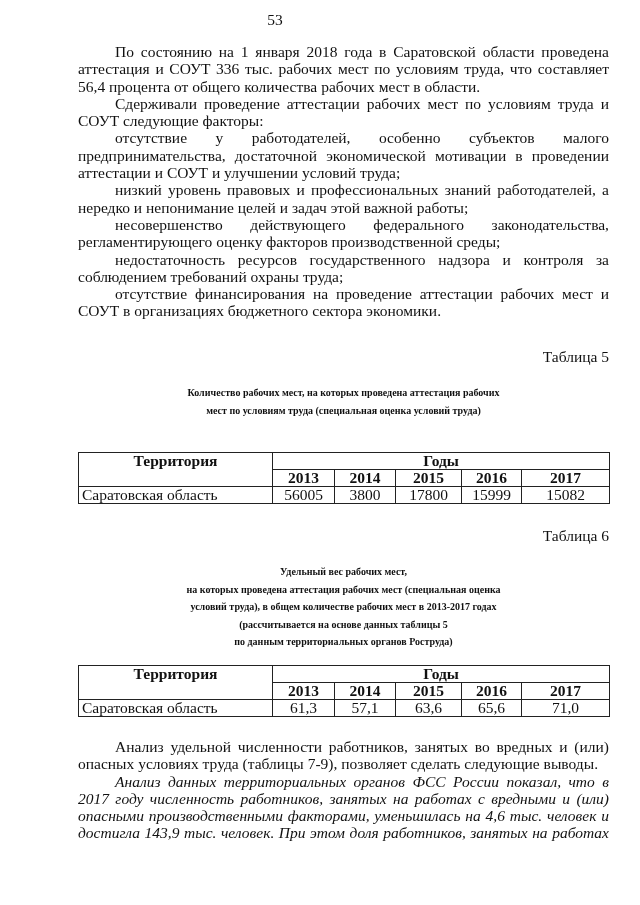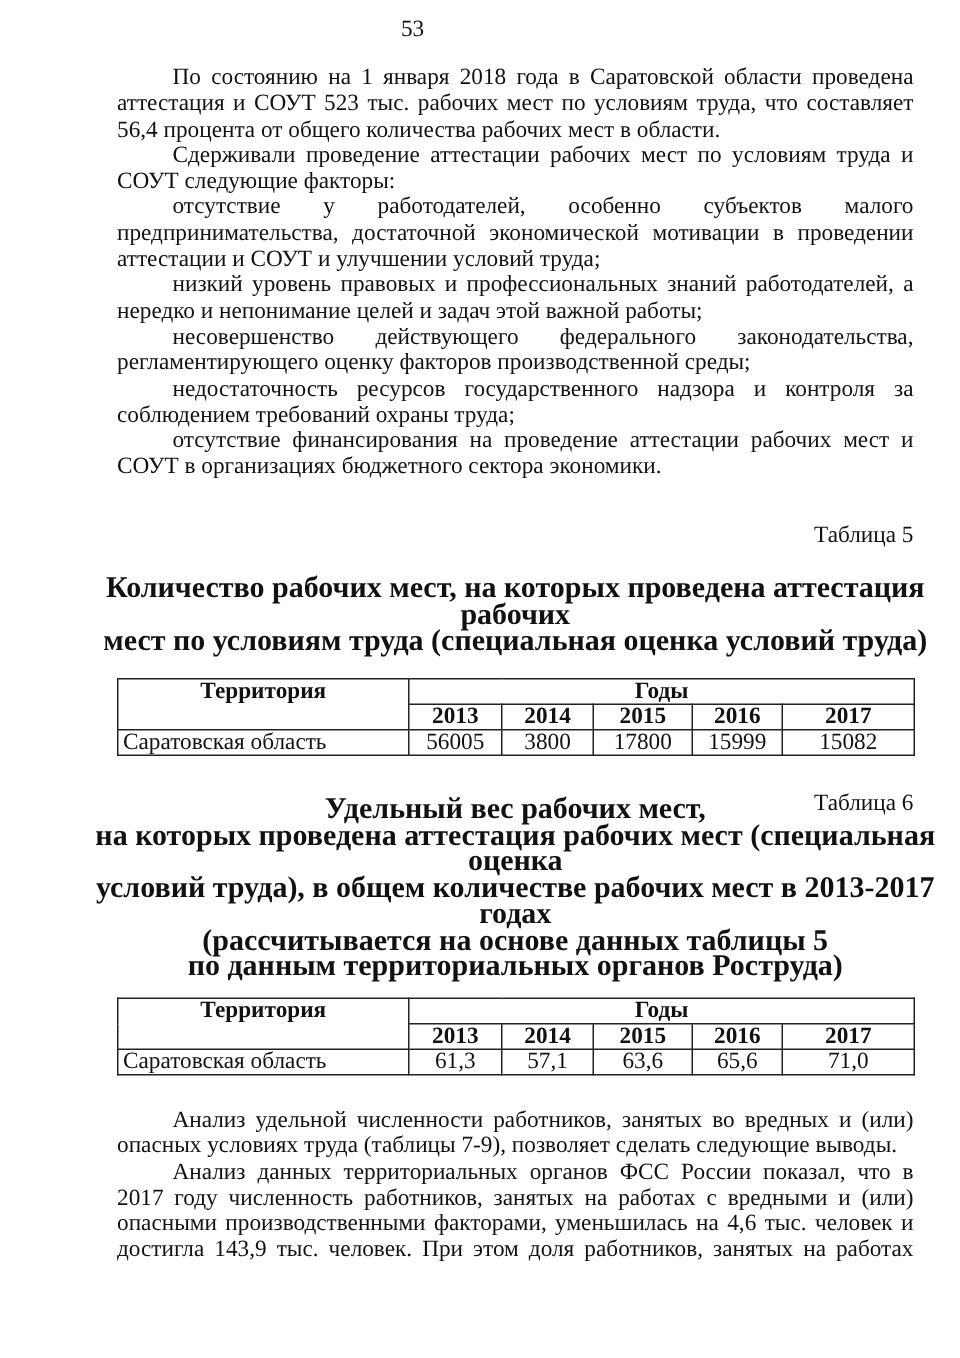--- a/index.html
+++ b/index.html
@@ -7,44 +7,44 @@
     width: 640px; height: 905px; position: relative; overflow: hidden;
     font-family: "Liberation Serif", "DejaVu Serif", serif;
     color: #111111;
   }
   .page-number {
     position: absolute; top: 11px; left: 0; width: 550px;
     text-align: center; font-size: 15.5px;
   }
   .block { position: absolute; left: 78px; width: 531px; font-size: 15.5px; line-height: 17.3px; }
   .p { text-align: justify; text-indent: 37px; margin: 0; }
-  .p.last-line-fix { text-align-last: justify; }
+  .p.last-line-fix { text-align-last: justify; font-style: italic; }
   .caption-right { position: absolute; right: 31px; font-size: 15.5px; }
   .title {
     position: absolute; left: 60px; width: 567px; text-align: center;
-    font-weight: bold; font-size: 20px; line-height: 17.5px;
+    font-weight: bold; font-size: 10px; line-height: 17.5px;
   }
   table.data {
     position: absolute; left: 78px; width: 531px; border-collapse: collapse;
     font-size: 15.5px; table-layout: fixed;
   }
   table.data td, table.data th {
     border: 1px solid #222; padding: 0 2px; height: 16px; line-height: 16px;
   }
   table.data th { font-weight: bold; text-align: center; }
   table.data td.num { text-align: center; }
   table.data td.terr { text-align: left; padding-left: 3px; }
 </style>
 </head>
 <body>
 
 <div class="page-number">53</div>
 
 <div class="block" style="top:43px;">
-  <p class="p">По состоянию на 1 января 2018 года в Саратовской области проведена аттестация и СОУТ 523 тыс. рабочих мест по условиям труда, что составляет 56,4 процента от общего количества рабочих мест в области.</p>
+  <p class="p">По состоянию на 1 января 2018 года в Саратовской области проведена аттестация и СОУТ 336 тыс. рабочих мест по условиям труда, что составляет 56,4 процента от общего количества рабочих мест в области.</p>
   <p class="p">Сдерживали проведение аттестации рабочих мест по условиям труда и СОУТ следующие факторы:</p>
   <p class="p">отсутствие у работодателей, особенно субъектов малого предпринимательства, достаточной экономической мотивации в проведении аттестации и СОУТ и улучшении условий труда;</p>
   <p class="p">низкий уровень правовых и профессиональных знаний работодателей, а нередко и непонимание целей и задач этой важной работы;</p>
   <p class="p">несовершенство действующего федерального законодательства, регламентирующего оценку факторов производственной среды;</p>
   <p class="p">недостаточность ресурсов государственного надзора и контроля за соблюдением требований охраны труда;</p>
   <p class="p">отсутствие финансирования на проведение аттестации рабочих мест и СОУТ в организациях бюджетного сектора экономики.</p>
 </div>
 
 <div class="caption-right" style="top:348px;">Таблица 5</div>
 
@@ -80,21 +80,21 @@
     <td class="num">3800</td>
     <td class="num">17800</td>
     <td class="num">15999</td>
     <td class="num">15082</td>
   </tr>
 </tbody>
   </table>
 
 <div class="caption-right" style="top:527px;">Таблица 6</div>
 
-<div class="title" style="top:531px;">
+<div class="title" style="top:563px;">
   <div>Удельный вес рабочих мест,</div>
   <div>на которых проведена аттестация рабочих мест (специальная оценка</div>
   <div>условий труда), в общем количестве рабочих мест в 2013-2017 годах</div>
   <div>(рассчитывается на основе данных таблицы 5</div>
   <div>по данным территориальных органов Роструда)</div>
 </div>
 
 <table class="data" style="top:665px;">
   <colgroup>
     <col style="width:194px">

